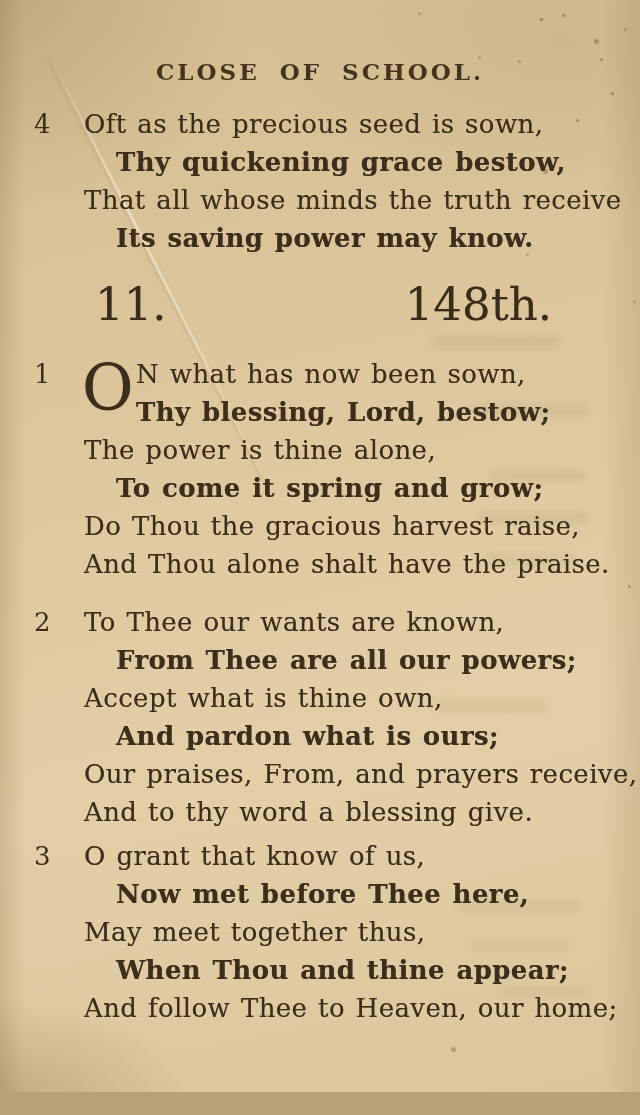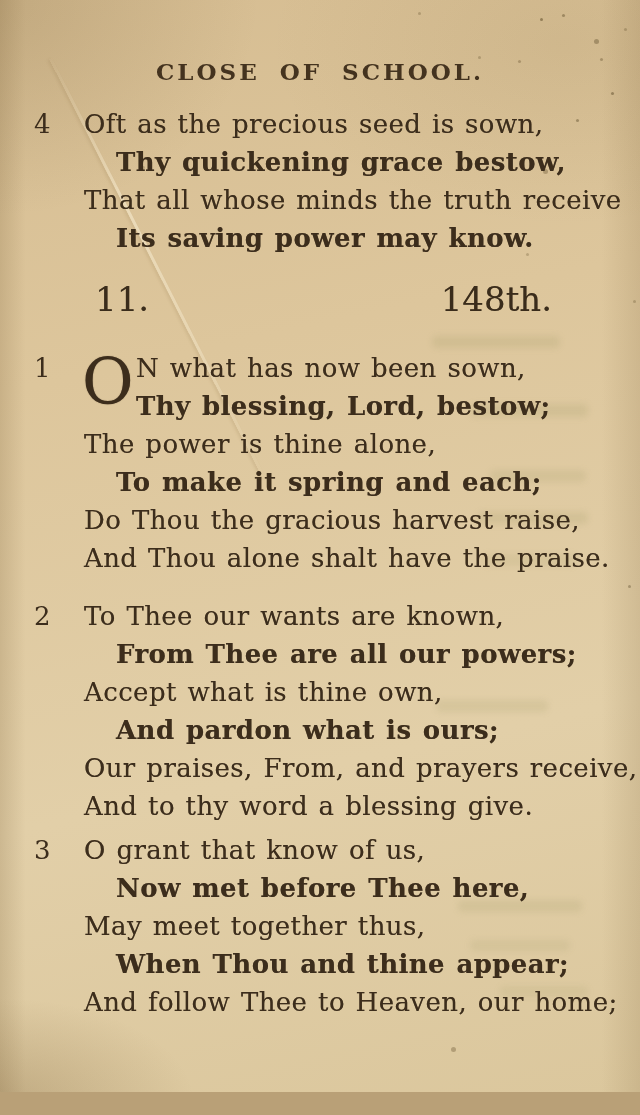--- a/index.html
+++ b/index.html
@@ -81,24 +81,24 @@
   .verse{position:relative;line-height:38px;font-size:26px;letter-spacing:0.4px;word-spacing:2px;}
   .verse .vnum{position:absolute;left:34px;top:0;line-height:38px;}
   .verse .vlines{margin-left:84px;}
   .verse .line{line-height:38px;white-space:nowrap;text-shadow:0 0 0.5px rgba(60,45,28,0.55);}
   .verse .line:nth-child(2),
   .verse .line:nth-child(4){padding-left:32px;font-weight:bold;}
 
   .verse-continued{margin-top:18px;}
 
   .hymn-heading{
-    margin-top:14px;height:56px;
+    margin-top:20px;height:56px;
     display:flex;justify-content:space-between;align-items:baseline;
     padding-left:95px;padding-right:88px;
-    font-size:34px;line-height:56px;
+    font-size:45px;line-height:56px;
     color:#3a2c1b;
     text-shadow:0 0 0.6px rgba(58,44,27,0.5);
   }
   .verse-1{margin-top:22px;}
   .verse-2{margin-top:20px;}
   .verse-3{margin-top:6px;}
 
   .dropcap{
     float:left;
     font-size:63px;line-height:68px;height:72px;width:48px;
@@ -140,21 +140,21 @@
     <span>11.</span>
     <span>148th.</span>
   </div>
 
   <div class="verse verse-1">
     <div class="vnum">1</div>
     <div class="vlines">
       <div class="line"><span class="dropcap">O</span><span>N what has now been sown,</span></div>
       <div class="line">Thy blessing, Lord, bestow;</div>
       <div class="line">The power is thine alone,</div>
-      <div class="line">To make it spring and each;</div>
+      <div class="line">To come it spring and grow;</div>
       <div class="line">Do Thou the gracious harvest raise,</div>
       <div class="line">And Thou alone shalt have the praise.</div>
     </div>
   </div>
 
   <div class="verse verse-2">
     <div class="vnum">2</div>
     <div class="vlines">
       <div class="line">To Thee our wants are known,</div>
       <div class="line">From Thee are all our powers;</div>

